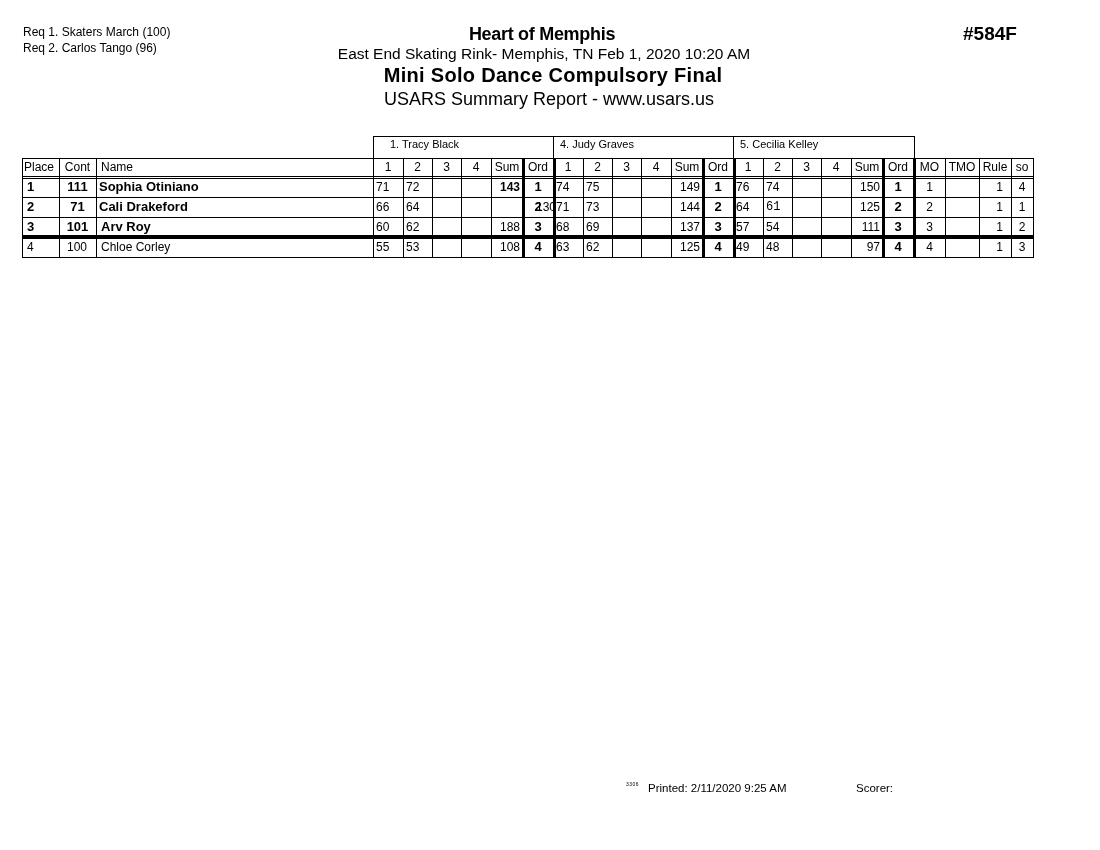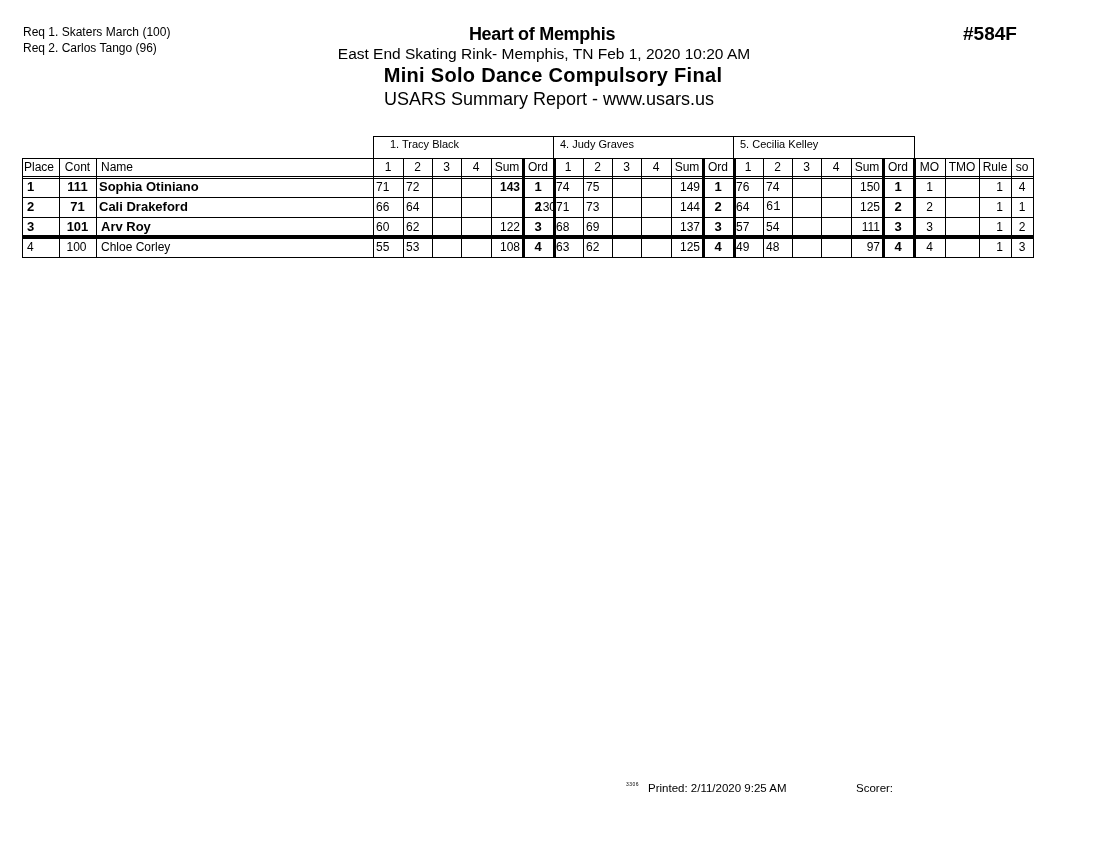--- a/index.html
+++ b/index.html
@@ -119,40 +119,40 @@
     <div class="cell c" style="left: 945px; top: 198px; width: 34px; height: 20px;"></div>
     <div class="cell r" style="left: 979px; top: 198px; width: 32px; height: 20px; padding-right: 8px;">1</div>
     <div class="cell c" style="left: 1011px; top: 198px; width: 22px; height: 20px;">1</div>
     <div class="cell l b" style="left: 22px; top: 218px; width: 37px; height: 20px; padding-left: 5px;">3</div>
     <div class="cell c b" style="left: 59px; top: 218px; width: 37px; height: 20px;">101</div>
     <div class="cell l b" style="left: 96px; top: 218px; width: 277px; height: 20px; padding-left: 5px;">Arv Roy</div>
     <div class="cell l" style="left: 373px; top: 218px; width: 30px; height: 20px;">60</div>
     <div class="cell l" style="left: 403px; top: 218px; width: 29px; height: 20px;">62</div>
     <div class="cell l" style="left: 432px; top: 218px; width: 29px; height: 20px;"></div>
     <div class="cell l" style="left: 461px; top: 218px; width: 30px; height: 20px;"></div>
-    <div class="cell r" style="left: 491px; top: 218px; width: 32px; height: 20px;">122</div>
+    <div class="cell r" style="left: 491px; top: 218px; width: 32px; height: 20px;">188</div>
     <div class="cell c b" style="left: 523px; top: 218px; width: 30px; height: 20px;">3</div>
     <div class="cell l" style="left: 553px; top: 218px; width: 30px; height: 20px;">68</div>
     <div class="cell l" style="left: 583px; top: 218px; width: 29px; height: 20px;">69</div>
     <div class="cell l" style="left: 612px; top: 218px; width: 29px; height: 20px;"></div>
     <div class="cell l" style="left: 641px; top: 218px; width: 30px; height: 20px;"></div>
     <div class="cell r" style="left: 671px; top: 218px; width: 32px; height: 20px;">137</div>
     <div class="cell c b" style="left: 703px; top: 218px; width: 30px; height: 20px;">3</div>
     <div class="cell l" style="left: 733px; top: 218px; width: 30px; height: 20px;">57</div>
     <div class="cell l" style="left: 763px; top: 218px; width: 29px; height: 20px;">54</div>
     <div class="cell l" style="left: 792px; top: 218px; width: 29px; height: 20px;"></div>
     <div class="cell l" style="left: 821px; top: 218px; width: 30px; height: 20px;"></div>
     <div class="cell r" style="left: 851px; top: 218px; width: 32px; height: 20px;">111</div>
     <div class="cell c b" style="left: 883px; top: 218px; width: 30px; height: 20px;">3</div>
     <div class="cell c" style="left: 914px; top: 218px; width: 31px; height: 20px;">3</div>
     <div class="cell c" style="left: 945px; top: 218px; width: 34px; height: 20px;"></div>
     <div class="cell r" style="left: 979px; top: 218px; width: 32px; height: 20px; padding-right: 8px;">1</div>
     <div class="cell c" style="left: 1011px; top: 218px; width: 22px; height: 20px;">2</div>
     <div class="cell l" style="left: 22px; top: 238px; width: 37px; height: 20px; padding-left: 5px;">4</div>
-    <div class="cell c" style="left: 58px; top: 238px; width: 37px; height: 20px;">100</div>
+    <div class="cell c" style="left: 50px; top: 238px; width: 37px; height: 20px; text-align: right;">100</div>
     <div class="cell l" style="left: 96px; top: 238px; width: 277px; height: 20px; padding-left: 5px;">Chloe Corley</div>
     <div class="cell l" style="left: 373px; top: 238px; width: 30px; height: 20px;">55</div>
     <div class="cell l" style="left: 403px; top: 238px; width: 29px; height: 20px;">53</div>
     <div class="cell l" style="left: 432px; top: 238px; width: 29px; height: 20px;"></div>
     <div class="cell l" style="left: 461px; top: 238px; width: 30px; height: 20px;"></div>
     <div class="cell r" style="left: 491px; top: 238px; width: 32px; height: 20px;">108</div>
     <div class="cell c b" style="left: 523px; top: 238px; width: 30px; height: 20px;">4</div>
     <div class="cell l" style="left: 553px; top: 238px; width: 30px; height: 20px;">63</div>
     <div class="cell l" style="left: 583px; top: 238px; width: 29px; height: 20px;">62</div>
     <div class="cell l" style="left: 612px; top: 238px; width: 29px; height: 20px;"></div>

